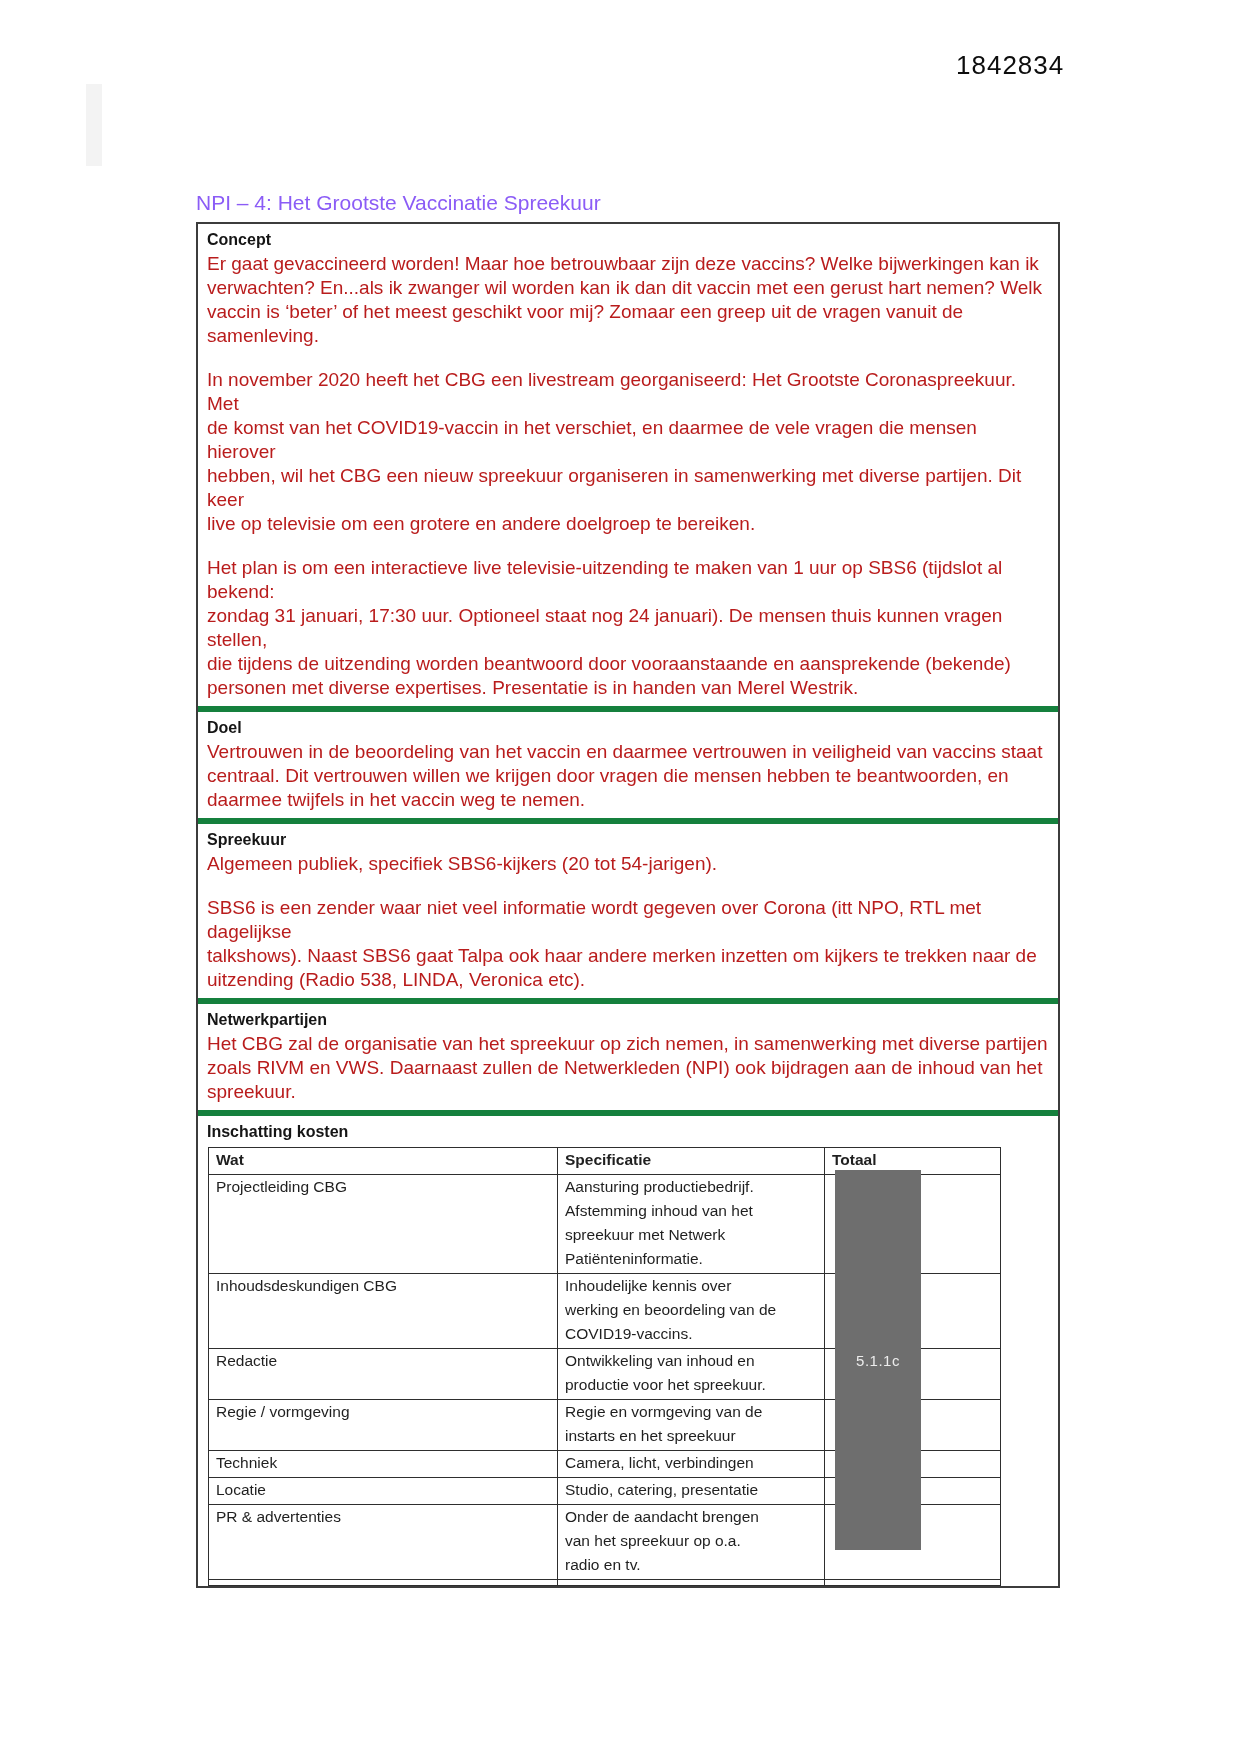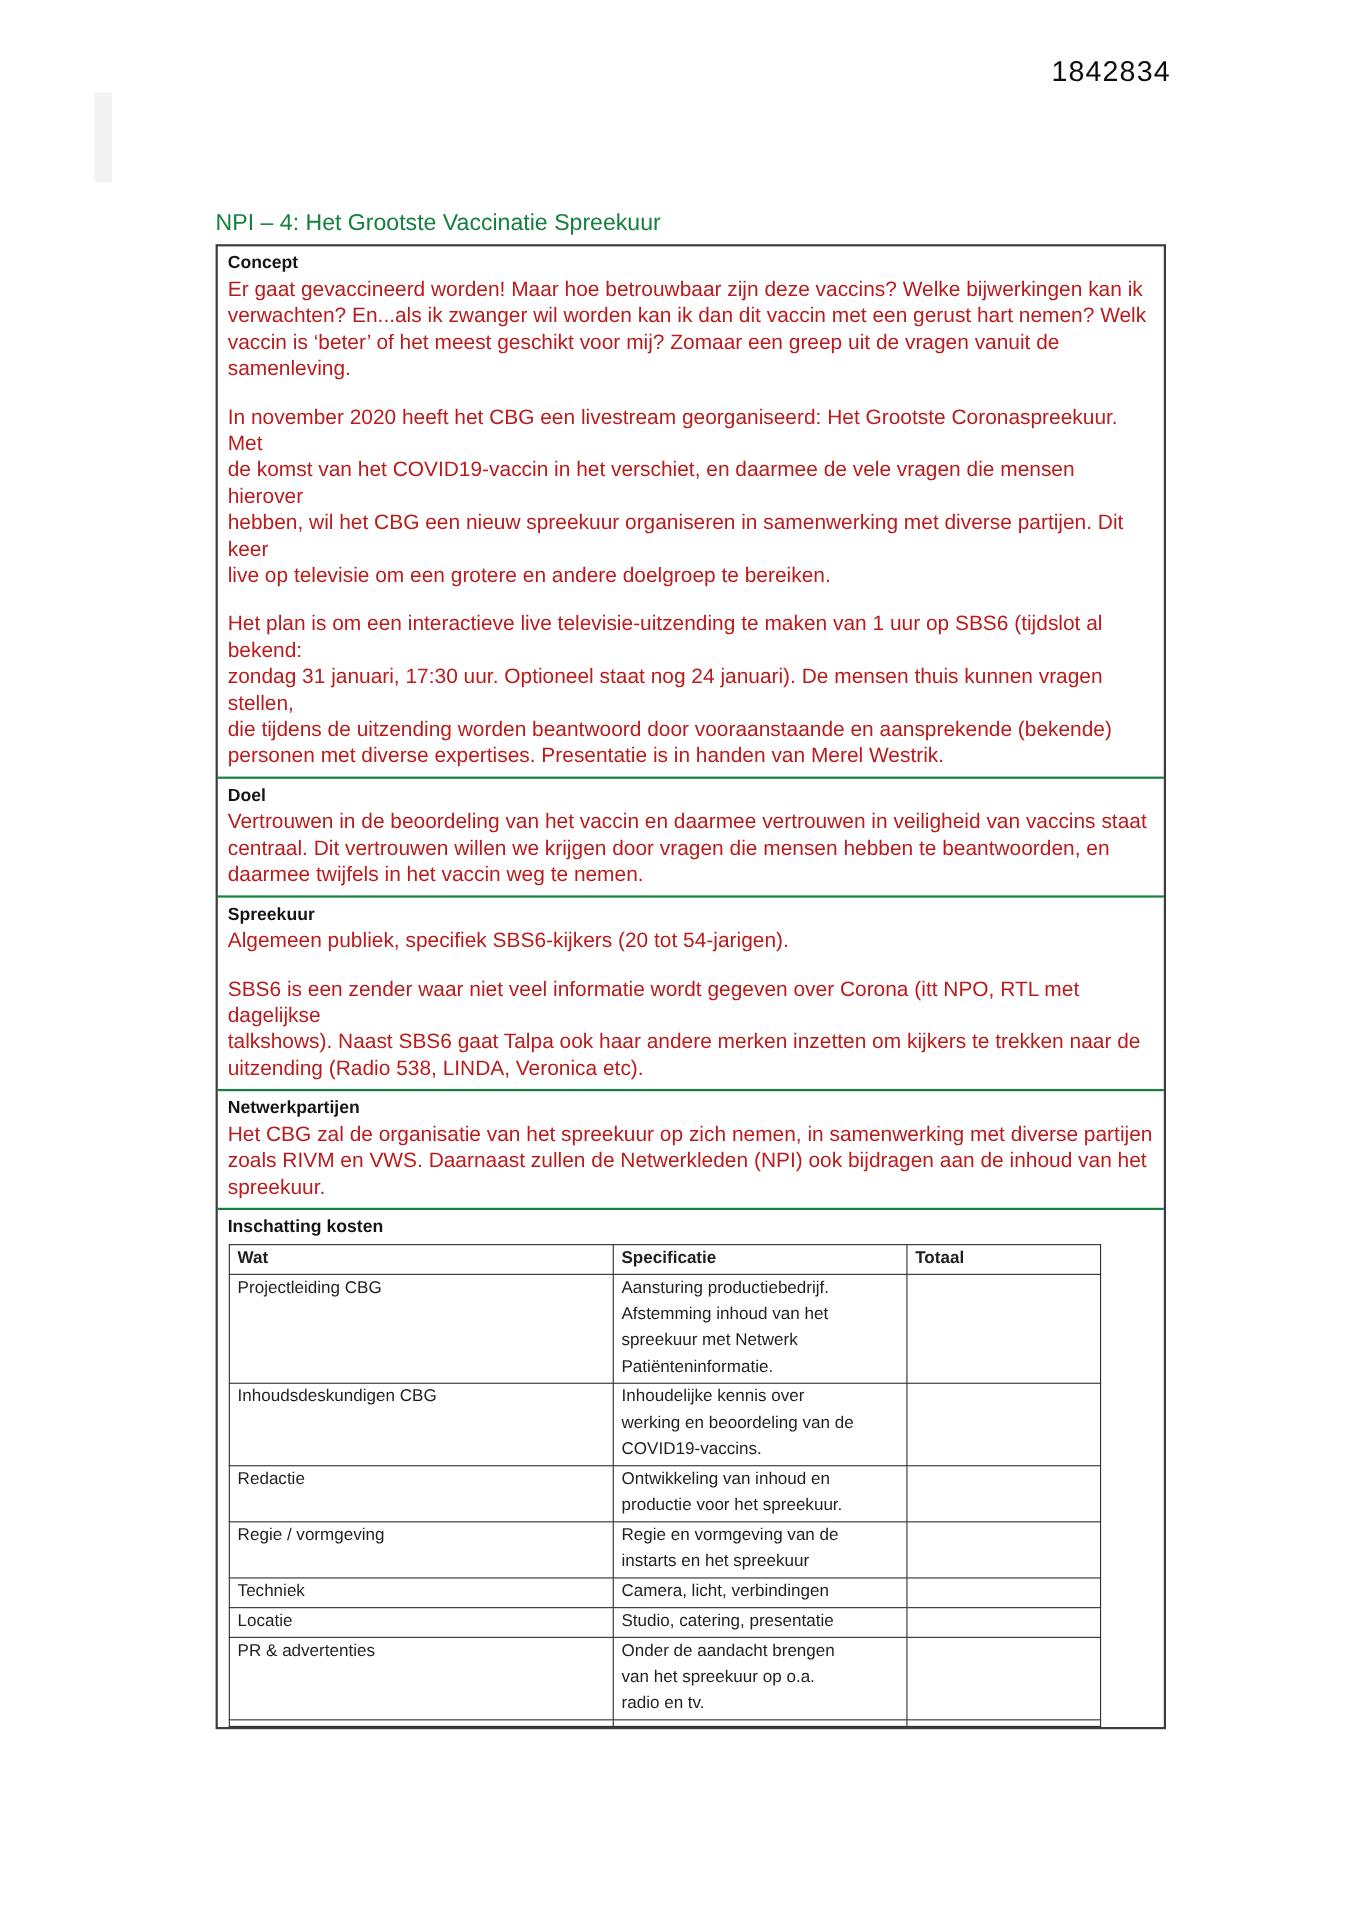--- a/index.html
+++ b/index.html
@@ -23,21 +23,21 @@
   .title {
     position:absolute; left:196px; top:191px;
     margin:0; font-size:21px; font-weight:normal;
   }
   .outer {
     position:absolute; left:196px; top:222px; width:864px;
     border:2px solid #3c3c3c;
     box-sizing:border-box;
   }
   section { padding:3px 10px 6px 9px; }
-  section + section { border-top:2px solid #15803d; }
+  section + section { border-top:6px solid #15803d; }
   .sec-heading {
     margin:1px 0 0 0;
     font-size:16px; font-weight:bold; color:#151515;
     line-height:24px;
   }
   .para {
     margin:0;
     font-size:19px; line-height:24px;
     white-space:pre-line;
     color:#b91c1c;
@@ -73,21 +73,21 @@
 </style>
 </head>
 <body>
 
 <div class="page">
 
   <div class="scan-artifact"></div>
 
   <div class="doc-number">1842834</div>
 
-  <h1 class="title" style="color: #15803d;">NPI – 4: Het Grootste Vaccinatie Spreekuur</h1>
+  <h1 class="title" style="color: #8b5cf6;">NPI – 4: Het Grootste Vaccinatie Spreekuur</h1>
 
   <div class="outer">
 
     <section>
       <h2 class="sec-heading">Concept</h2>
       <p class="para">Er gaat gevaccineerd worden! Maar hoe betrouwbaar zijn deze vaccins? Welke bijwerkingen kan ik
 verwachten? En...als ik zwanger wil worden kan ik dan dit vaccin met een gerust hart nemen? Welk
 vaccin is ‘beter’ of het meest geschikt voor mij? Zomaar een greep uit de vragen vanuit de
 samenleving.</p>
       <p class="para gap">In november 2020 heeft het CBG een livestream georganiseerd: Het Grootste Coronaspreekuur. Met
@@ -183,17 +183,20 @@
 radio en tv.</td>
               <td></td>
             </tr>
             <tr class="empty-row">
               <td></td>
               <td></td>
               <td></td>
             </tr>
           </tbody>
         </table>
+        <div class="redaction" style="background: rgb(110, 110, 110);">
+          <span>5.1.1c</span>
+        </div>
       </div>
     </section>
 
   </div>
 </div>
 
 </body></html>

